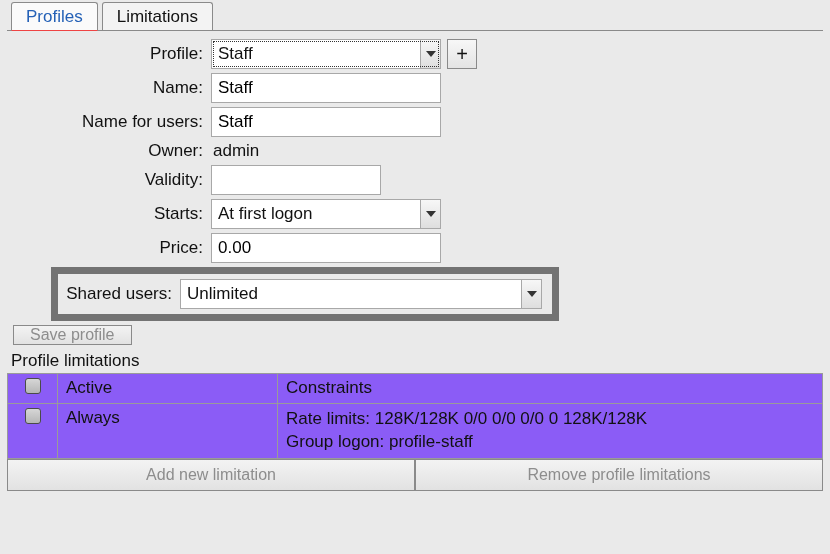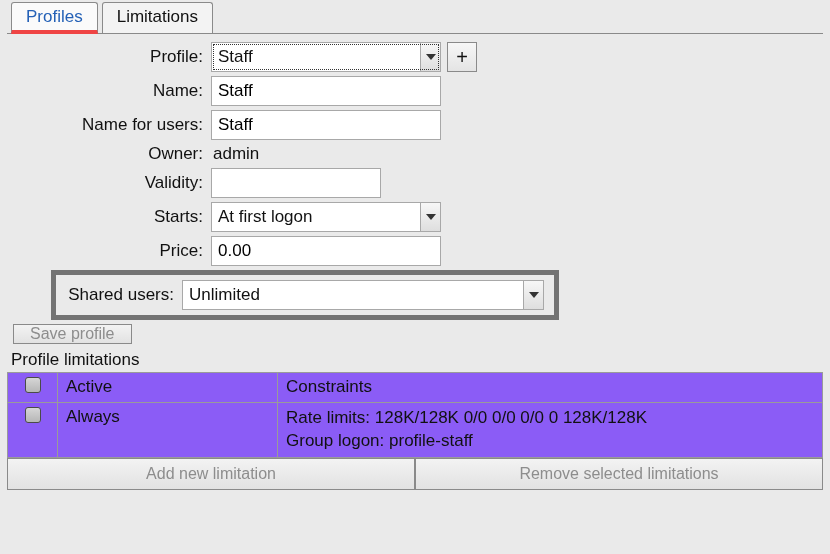--- a/index.html
+++ b/index.html
@@ -24,21 +24,21 @@
     background: #f3f3f3;
     border: 1px solid #8a8a8a;
     border-bottom: none;
     border-top-left-radius: 3px;
     border-top-right-radius: 3px;
     cursor: pointer;
   }
   .tab.active {
     color: #2360b6;
     background: #fafafa;
-    border-bottom: 4px solid #ef4444;
+    border-bottom: 1px solid #ef4444;
     margin-bottom: -1px;
     z-index: 2; position: relative;
   }
   .tabrule {
     border: none;
     border-top: 1px solid #8a8a8a;
     margin: 0;
   }
   
   .form-area { margin-top: 8px; }
@@ -85,21 +85,21 @@
   .dd-btn svg { width: 10px; height: 6px; }
   .plus-btn {
     width: 30px; height: 30px;
     border: 1px solid #8a8a8a;
     background: linear-gradient(#f7f7f7,#e4e4e4);
     cursor: pointer;
     display: flex; align-items: center; justify-content: center;
     font-size: 20px; line-height: 1;
   }
   .highlight-row {
-    border: 5px solid #737373;
+    border: 7px solid #737373;
     padding: 5px 10px 5px 0;
     margin: 4px 0 4px 44px;
     display: flex; align-items: center;
     width: 508px;
   }
   .highlight-row .form-label { width: 154px; }
   
   .actions { display: flex; gap: 12px; margin-top: 0px; margin-left: 6px; }
   .btn {
     border: 1px solid #8a8a8a;
@@ -255,16 +255,16 @@
       <td>
         <div class="constraints-line">Rate limits: 128K/128K 0/0 0/0 0/0 0 128K/128K</div>
         <div class="constraints-line">Group logon: profile-staff</div>
       </td>
     </tr>
   </tbody>
     </table>
 
   <div class="bottom-actions">
     <div class="btn dim">Add new limitation</div>
-    <div class="btn dim">Remove selected limitations</div>
+    <div class="btn dim">Remove profile limitations</div>
   </div>
 
 </div>
 
 </body></html>

